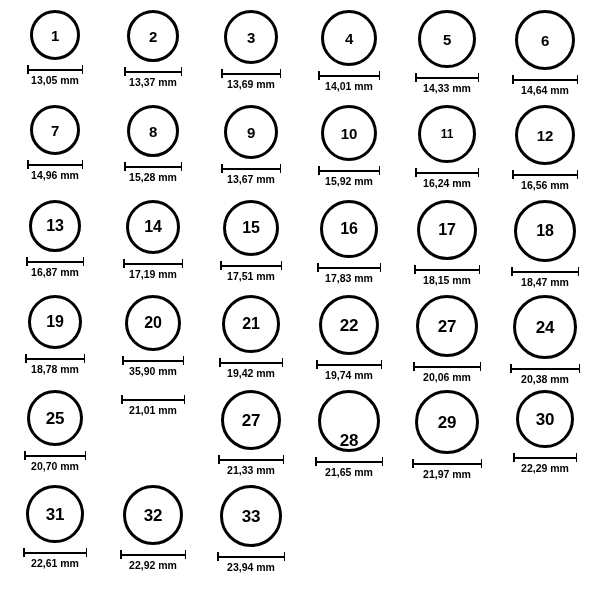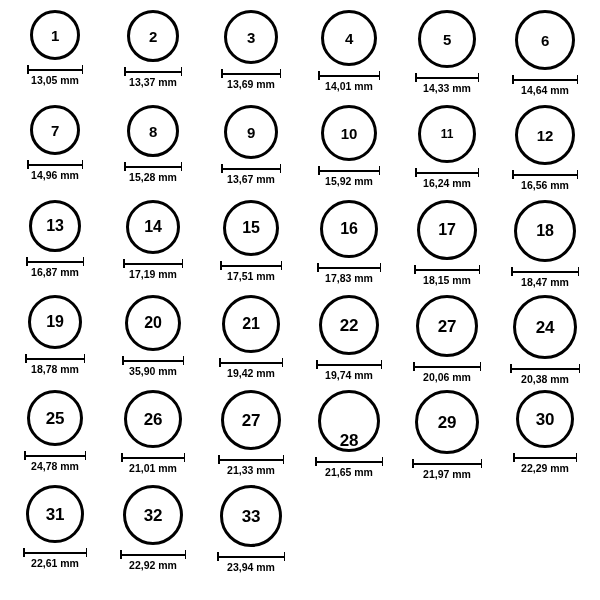--- a/index.html
+++ b/index.html
@@ -410,27 +410,24 @@
       <div class="ring-cell">
         <div class="ring-circle" style="width: 56px; height: 56px;">
           <span class="ring-size-label" style="font-size: 17px;">25</span>
         </div>
         <div class="dim-wrap">
           <div class="dim-line" style="width: 62px;">
             <div class="bar"></div>
             <div class="tick-left"></div>
             <div class="tick-right"></div>
           </div>
-          <div class="dim-text">24,78 mm</div>
-        </div>
-      </div>
-      <div class="ring-cell">
-        <div class="ring-circle" style="width: 58px; height: 58px;">
-          <span class="ring-size-label" style="font-size: 17px;">26</span>
-        </div>
+          <div class="dim-text">20,70 mm</div>
+        </div>
+      </div>
+      <div class="ring-cell">
         <div class="dim-wrap">
           <div class="dim-line" style="width: 64px;">
             <div class="bar"></div>
             <div class="tick-left"></div>
             <div class="tick-right"></div>
           </div>
           <div class="dim-text">21,01 mm</div>
         </div>
       </div>
       <div class="ring-cell">

